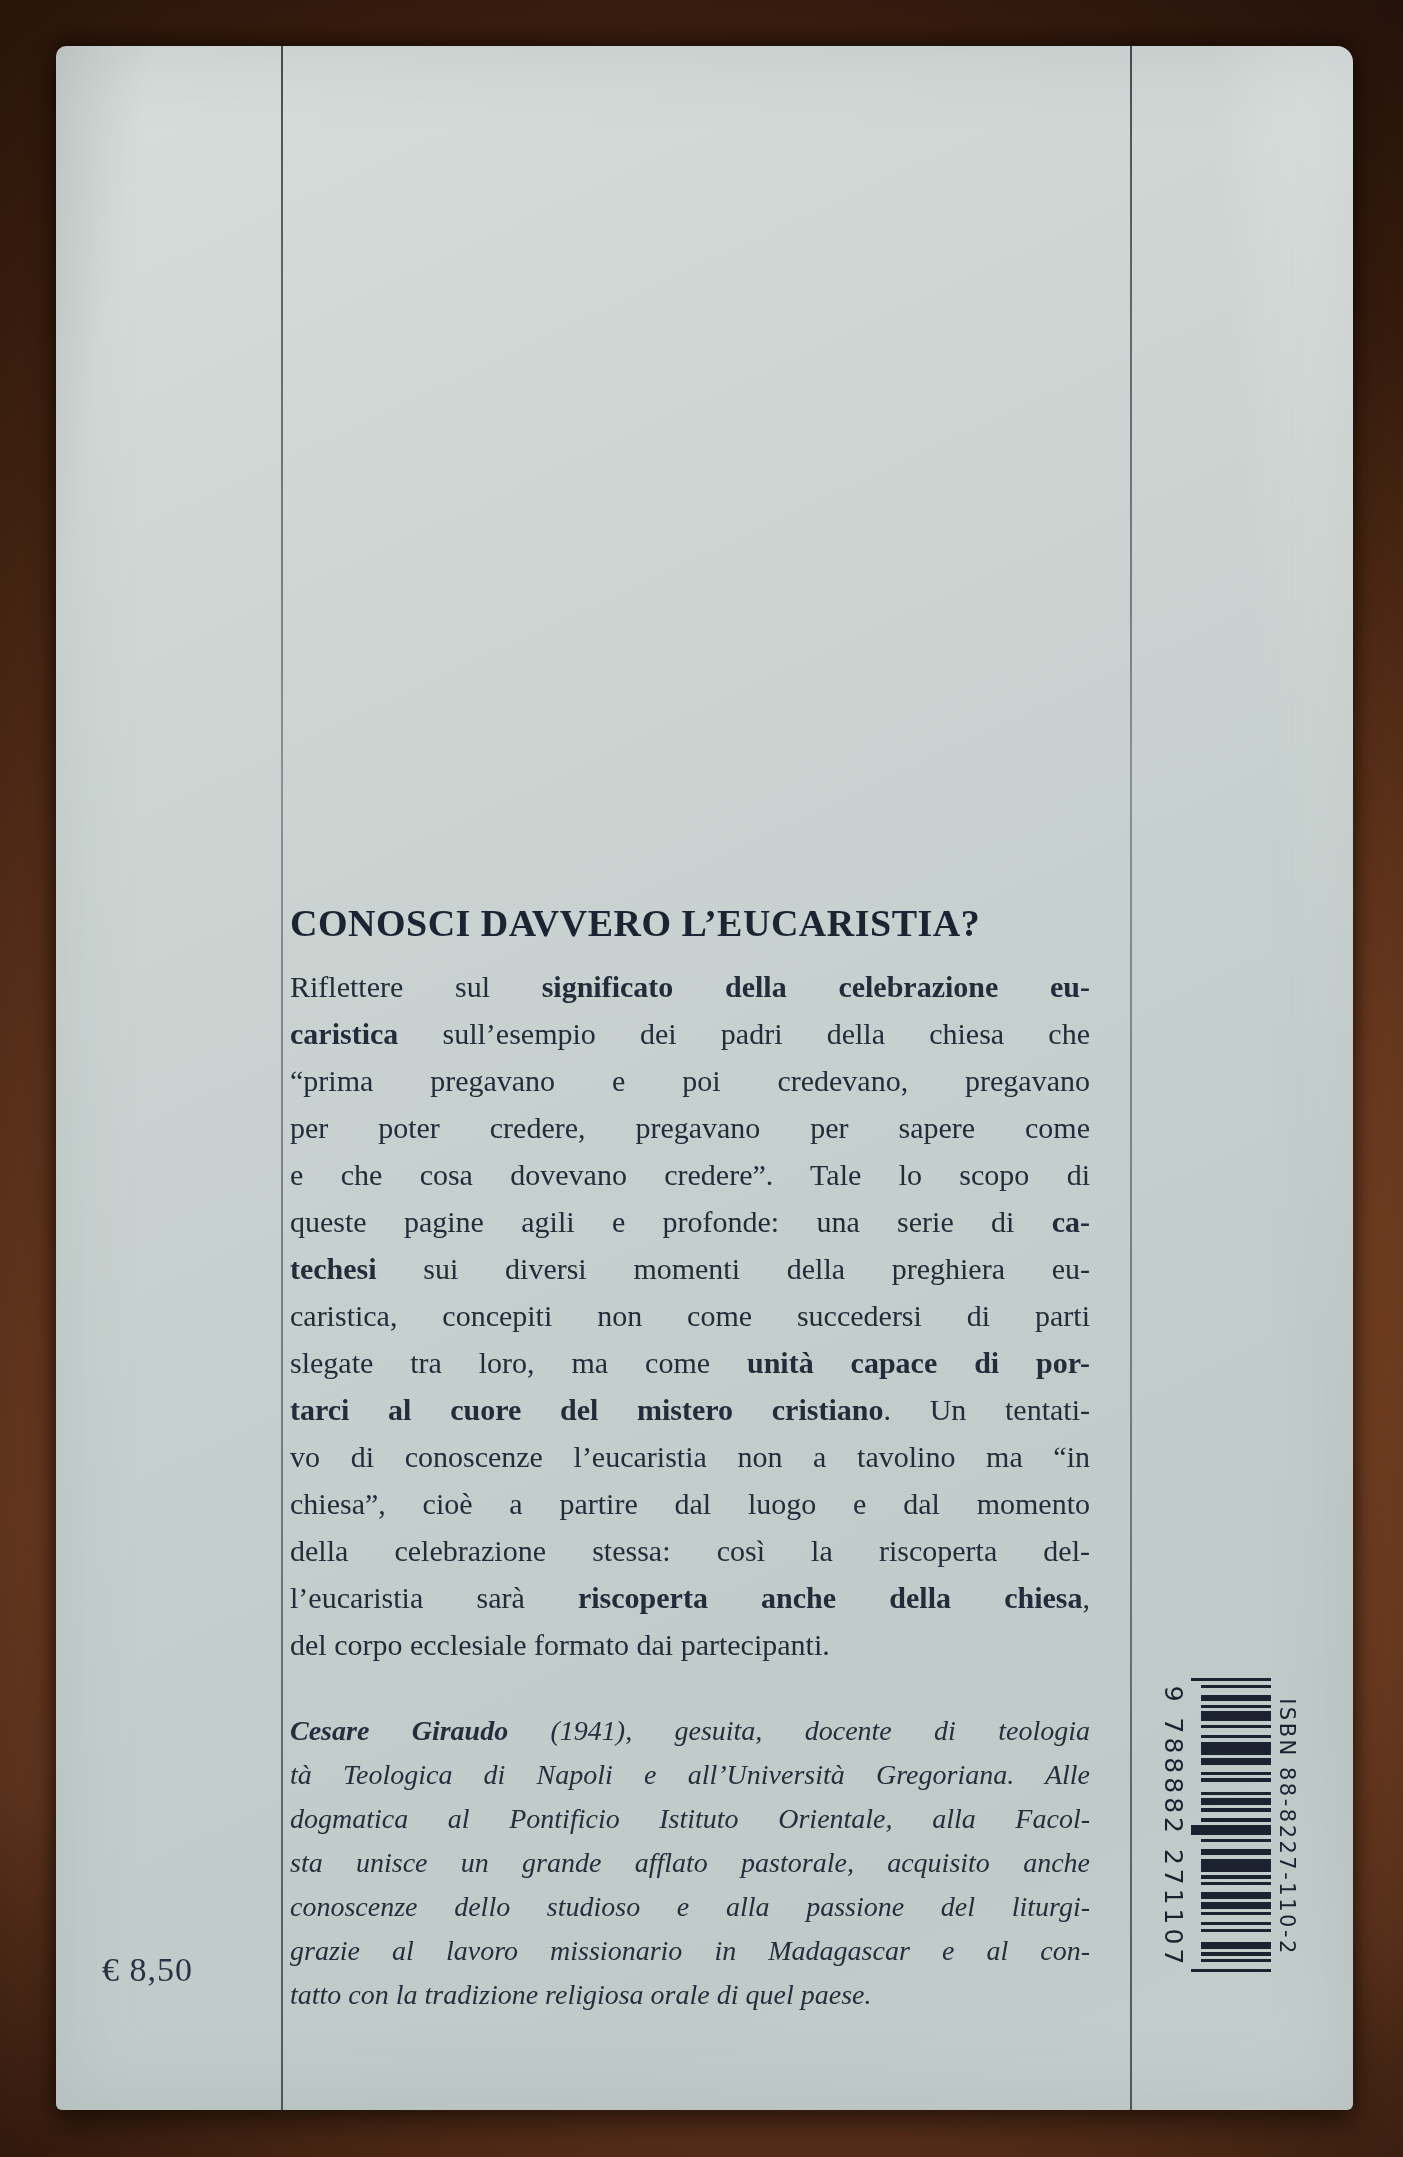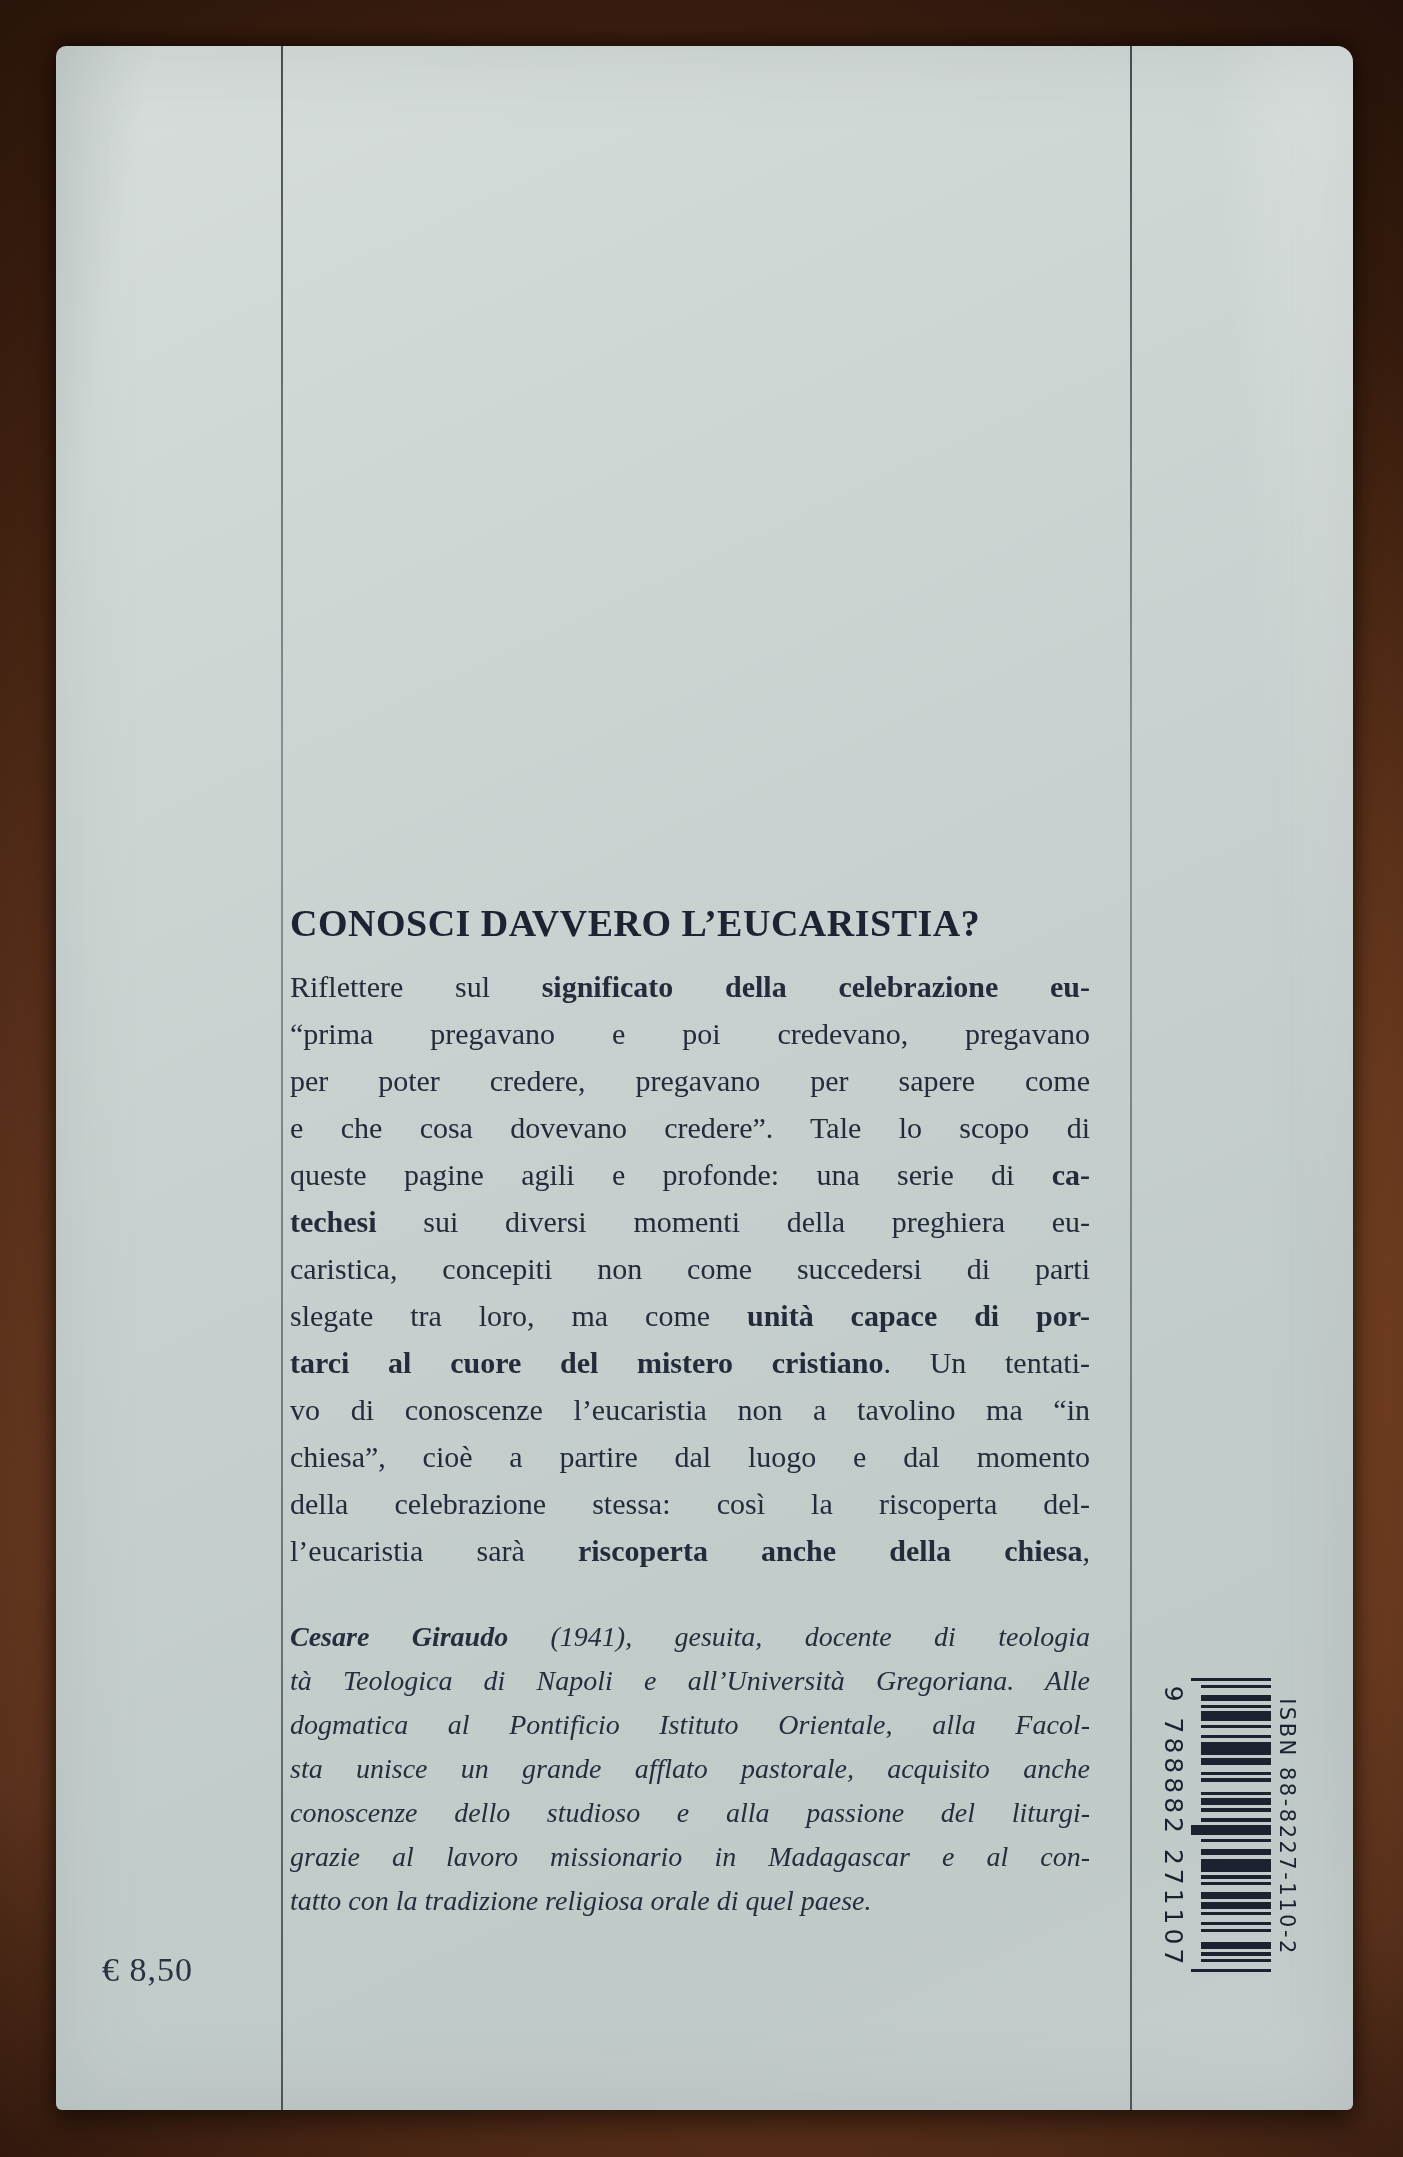--- a/index.html
+++ b/index.html
@@ -128,32 +128,34 @@
 <div class="scene">
   <div class="book">
 
     <div class="crease left"></div>
     <div class="crease right"></div>
 
     <div class="text-col">
       <h1 class="cover-title">CONOSCI DAVVERO L’EUCARISTIA?</h1>
       <div class="blurb" id="blurb">
           <div class="line"><span>Riflettere sul </span><b>significato della celebrazione eu-</b></div>
+          <div class="line"><b>caristica</b><span> sull’esempio dei padri della chiesa che</span></div>
           <div class="line"><span>“prima pregavano e poi credevano, pregavano</span></div>
           <div class="line"><span>per poter credere, pregavano per sapere come</span></div>
           <div class="line"><span>e che cosa dovevano credere”. Tale lo scopo di</span></div>
           <div class="line"><span>queste pagine agili e profonde: una serie di </span><b>ca-</b></div>
           <div class="line"><b>techesi</b><span> sui diversi momenti della preghiera eu-</span></div>
           <div class="line"><span>caristica, concepiti non come succedersi di parti</span></div>
           <div class="line"><span>slegate tra loro, ma come </span><b>unità capace di por-</b></div>
           <div class="line"><b>tarci al cuore del mistero cristiano</b><span>. Un tentati-</span></div>
           <div class="line"><span>vo di conoscenze l’eucaristia non a tavolino ma “in</span></div>
           <div class="line"><span>chiesa”, cioè a partire dal luogo e dal momento</span></div>
           <div class="line"><span>della celebrazione stessa: così la riscoperta del-</span></div>
           <div class="line"><span>l’eucaristia sarà </span><b>riscoperta anche della chiesa</b><span>,</span></div>
+          <div class="line last"><span>del corpo ecclesiale formato dai partecipanti.</span></div>
         </div>
       <div class="bio" id="bio">
           <div class="line"><b>Cesare Giraudo</b><span> (1941), gesuita, docente di teologia</span></div>
           <div class="line"><span>tà Teologica di Napoli e all’Università Gregoriana. Alle</span></div>
           <div class="line"><span>dogmatica al Pontificio Istituto Orientale, alla Facol-</span></div>
           <div class="line"><span>sta unisce un grande afflato pastorale, acquisito anche</span></div>
           <div class="line"><span>conoscenze dello studioso e alla passione del liturgi-</span></div>
           <div class="line"><span>grazie al lavoro missionario in Madagascar e al con-</span></div>
           <div class="line last"><span>tatto con la tradizione religiosa orale di quel paese.</span></div>
         </div>

